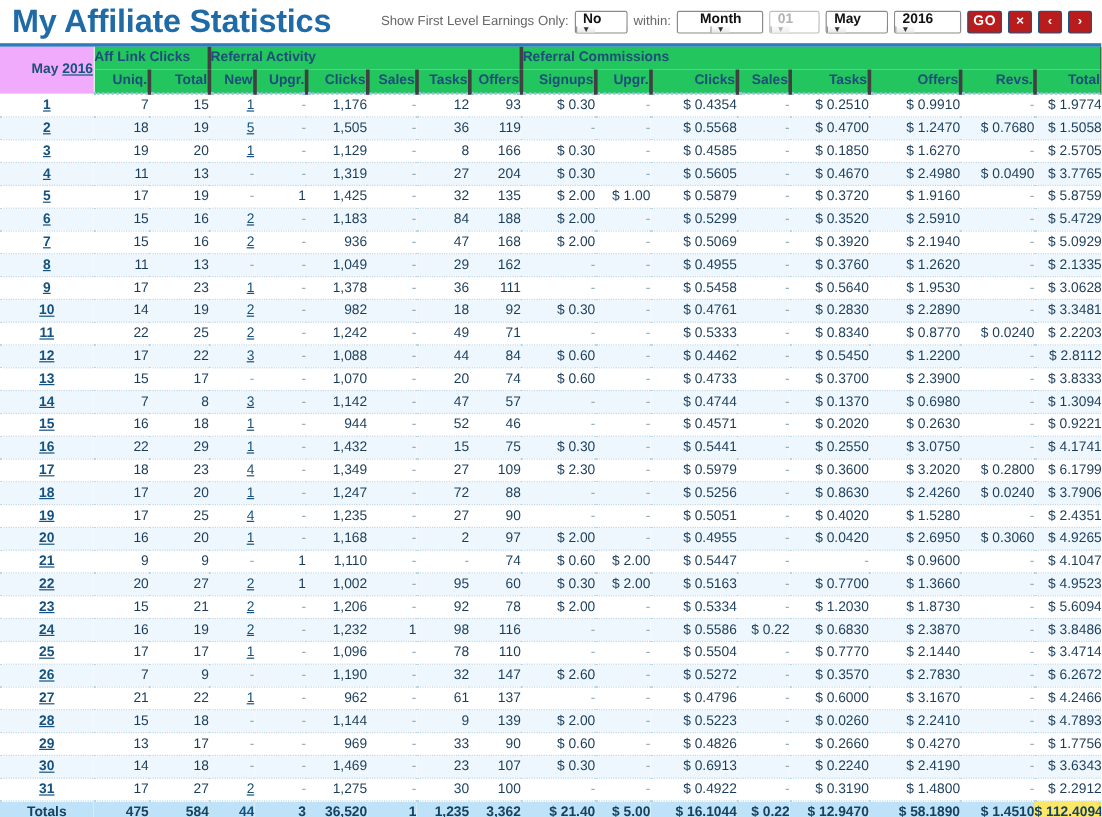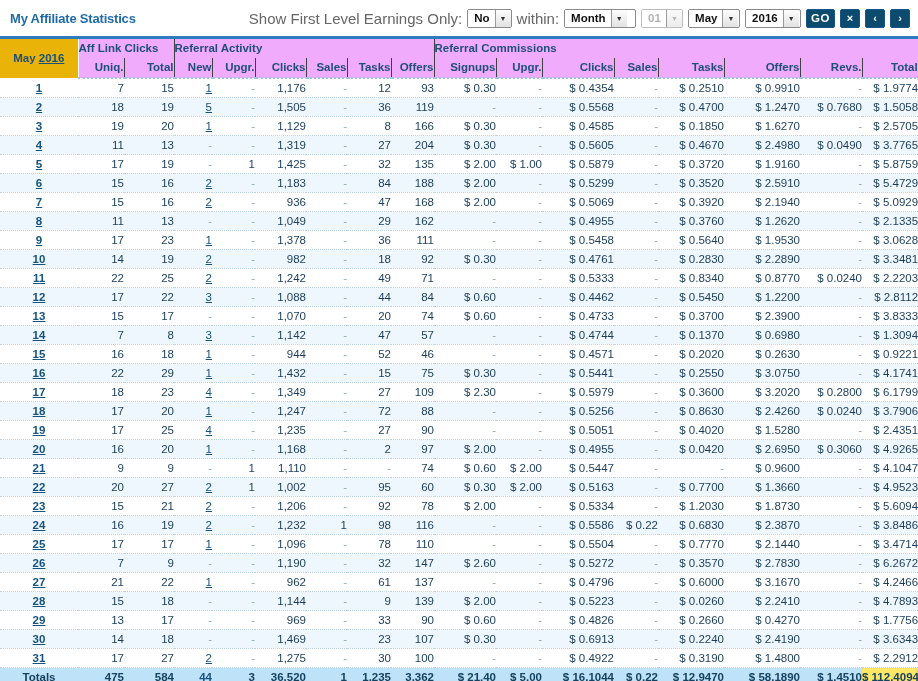--- a/index.html
+++ b/index.html
@@ -20,49 +20,50 @@
   
   .topbar {
     position: relative;
     height: 36px;
     display: flex;
     align-items: center;
     padding: 0 8px 0 10px;
     box-sizing: border-box;
   }
   .page-title {
-    font-size: 13px;
+    font-size: 27px;
     font-weight: bold;
     color: #1F6BA8;
     letter-spacing: -0.2px;
     white-space: nowrap;
     flex: 0 0 auto;
   }
   .toolbar {
     margin-left: auto;
     display: flex;
     align-items: center;
     gap: 5px;
     font-size: 11px;
     color: #555555;
     white-space: nowrap;
   }
-  .toolbar .lbl { color: #666666; font-size: 15px; }
+  .toolbar .lbl { color: #666666; font-size: 11px; }
 
   
   .sel {
     display: inline-flex;
     align-items: stretch;
     height: 19px;
     border: 1px solid #8a8a8a;
     background: #ffffff;
     border-radius: 2px;
     box-sizing: border-box;
     font-size: 11.5px;
     overflow: hidden;
+    flex-direction: column;
   }
   .sel .val {
     display: flex;
     align-items: center;
     padding: 0 5px 0 6px;
     color: #111111;
     font-weight: bold;
     font-size: 11.5px;
     background: #ffffff;
   }
@@ -74,30 +75,30 @@
     align-items: center;
     justify-content: center;
     color: #333333;
     font-size: 7px;
   }
   .sel.disabled .val { color: #b2b2b2; }
   .sel.disabled .arw { color: #b5b5b5; background: linear-gradient(#fafafa,#ececec); }
   .sel.disabled { border-color: #bdbdbd; }
 
   .sel-no   { min-width: 44px; }
-  .sel-mo   { min-width: 72px; }
+  .sel-mo   { min-width: 72px; align-items: center; }
   .sel-day  { min-width: 42px; }
   .sel-mon  { min-width: 52px; }
   .sel-year { min-width: 56px; }
 
   .btn {
     height: 19px;
     min-width: 20px;
     padding: 0 4px;
-    background: #0c4a6e;
+    background: #b91c1c;
     color: #ffffff;
     border: 1px solid #185688;
     border-radius: 2px;
     font-size: 11px;
     font-weight: bold;
     display: inline-flex;
     align-items: center;
     justify-content: center;
     box-sizing: border-box;
     cursor: pointer;
@@ -117,38 +118,38 @@
     table-layout: fixed;
     font-size: 11.5px;
     color: #1a3c5a;
   }
   table.stats th, table.stats td {
     padding: 0;
     box-sizing: border-box;
   }
 
   thead th {
-    background: #f0abfc;
+    background: #22c55e;
     color: #1F4E79;
     font-weight: bold;
     font-size: 11.5px;
-    border-right: 1px solid #404040;
+    border-right: 3px solid #404040;
     border-bottom: 0;
     height: 19px;
     line-height: 19px;
     text-align: left;
     padding-left: 5px;
     white-space: nowrap;
   }
   thead th.grp { font-size: 11.5px; }
   thead th.sub { text-align: right; padding-left: 5px; }
   thead th.datecell {
-    text-align: center;
+    text-align: right;
     padding-left: 0;
-    background: #eab308;
+    background: #f0abfc;
     border-right: 1px solid #ffffff;
     vertical-align: middle;
   }
   thead th.datecell .y {
     text-decoration: underline;
     color: #15527f;
   }
   thead tr.hdr-bottom th { border-bottom: 2px dotted #9dc5de; }
 
   tbody td {

